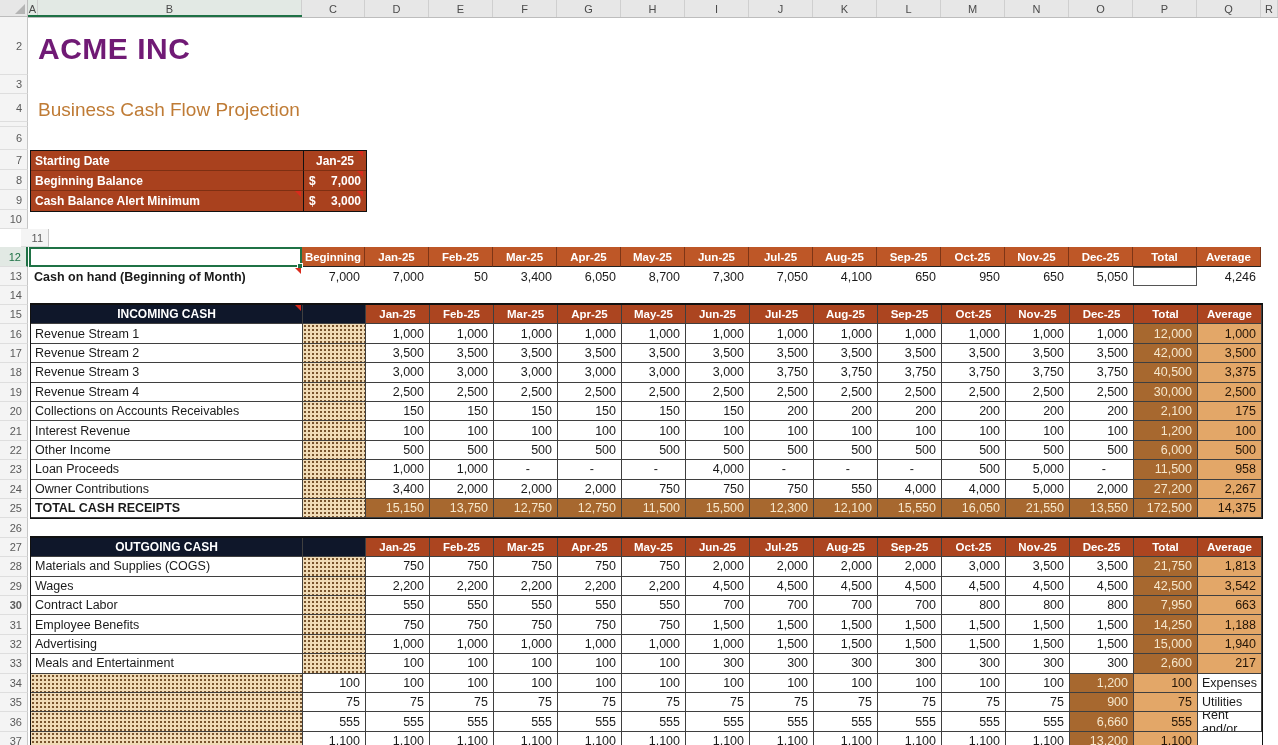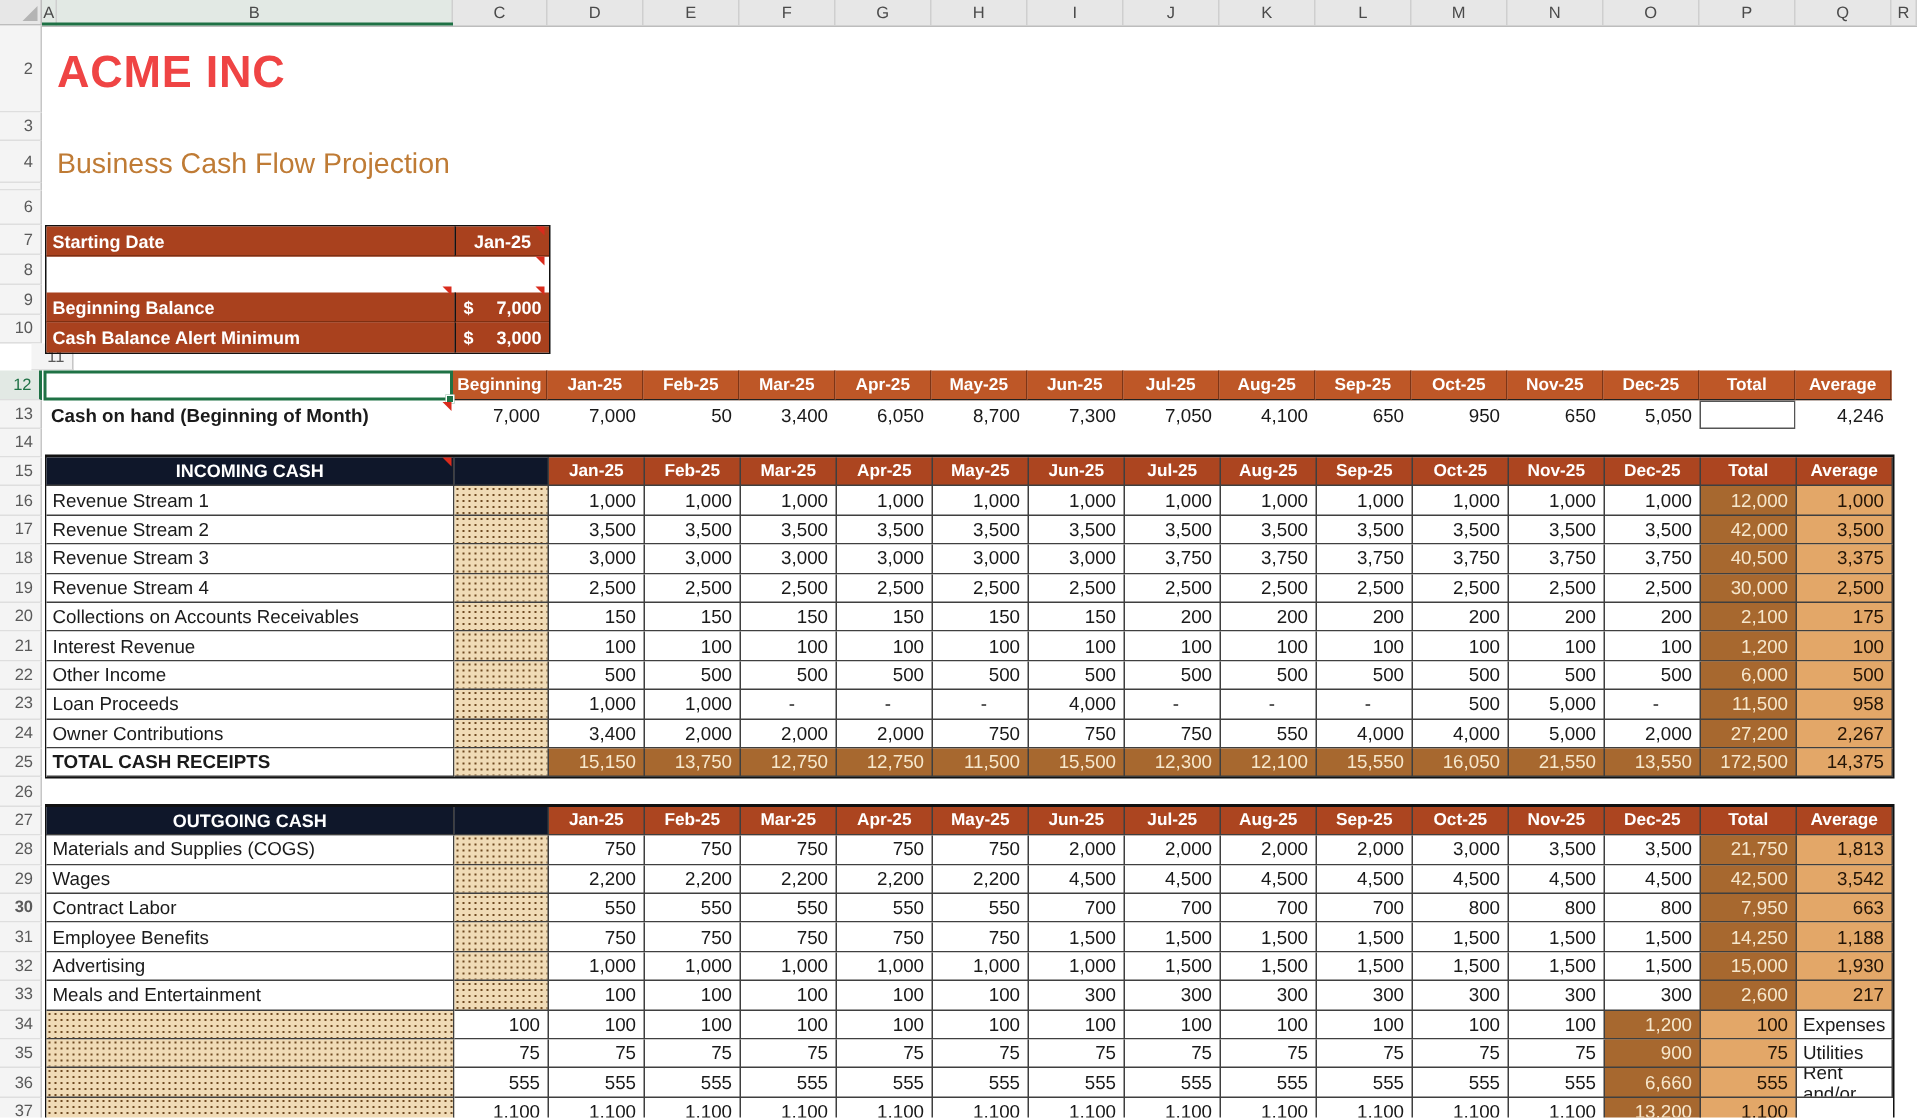--- a/index.html
+++ b/index.html
@@ -14,21 +14,21 @@
   #corner{left:0;top:0;width:28px;height:17px;background:#E7E7E7;border-right:1px solid #BDBDBD;border-bottom:1px solid #BDBDBD;box-sizing:border-box;}
   #corner .tri{position:absolute;right:2px;bottom:2px;width:0;height:0;border-style:solid;
       border-width:0 0 10px 10px;border-color:transparent transparent #B4B4B4 transparent;}
   #gutter{left:0;top:17px;width:28px;}
   .rh{position:absolute;left:0;width:28px;display:flex;align-items:center;justify-content:flex-end;
       padding-right:5px;box-sizing:border-box;font-size:11px;color:#5a5a5a;background:#F4F4F4;
       border-right:1px solid #C6C6C6;border-bottom:1px solid #DEDEDE;}
   .rhsel{background:#E2E9E4;border-right:2px solid #1E7145;color:#1E7145;}
   #greenline{left:28px;top:15px;width:274px;height:2px;background:#1E7145;z-index:3;}
   
-  #title{left:38px;top:32px;font-size:30px;font-weight:bold;color:#ef4444;letter-spacing:0.5px;}
+  #title{left:38px;top:32px;font-size:30px;font-weight:bold;color:#701a75;letter-spacing:0.5px;}
   #subtitle{left:38px;top:99px;font-size:19px;color:#BF7B35;}
   
   .c{box-sizing:border-box;display:flex;align-items:center;overflow:hidden;font-size:12.5px;color:#1a1a1a;
      border-right:1px solid #3f3f3f;border-bottom:1px solid #3f3f3f;background:#fff;}
   .num{justify-content:flex-end;padding-right:5px;}
   .lbl{padding-left:4px;}
   .bold{font-weight:bold;}
   .dash{padding-right:27px;}
   .hdr{background:#0f172a;color:#fff;font-weight:bold;justify-content:center;font-size:12px;}
   .mhdr{background:#AC4520;color:#fff;font-weight:bold;justify-content:center;font-size:11.5px;}
@@ -123,21 +123,21 @@
 <div class="abs" id="greenline"></div>
 
 <div class="abs" id="title">ACME INC</div>
 <div class="abs" id="subtitle">Business Cash Flow Projection</div>
 
 <div class="abs" id="infotbl">
   <div style="display:flex;align-items:center;">
     <div class="inf lbl" style="width:272px;">Starting Date</div>
     <div class="inf infv" style="width:63px;">Jan-25</div>
   </div>
-  <div style="display:flex;margin-top:24px;">
+  <div style="display:flex;">
     <div class="inf lbl" style="width:272px;">Beginning Balance</div>
     <div class="inf infv acc" style="width:63px;">
         <span>$</span>
         <span>7,000</span>
       </div>
   </div>
   <div style="display:flex;">
     <div class="inf lbl" style="width:272px;border-bottom:none;">Cash Balance Alert Minimum</div>
     <div class="inf infv acc" style="width:63px;border-bottom:none;">
         <span>$</span>
@@ -452,21 +452,21 @@
     <div class="c num">1,000</div>
     <div class="c num">1,000</div>
     <div class="c num">1,000</div>
     <div class="c num">1,500</div>
     <div class="c num">1,500</div>
     <div class="c num">1,500</div>
     <div class="c num">1,500</div>
     <div class="c num">1,500</div>
     <div class="c num">1,500</div>
     <div class="c num tot">15,000</div>
-    <div class="c num avg">1,930</div>
+    <div class="c num avg">1,940</div>
     <div class="c lbl">Meals and Entertainment</div>
     <div class="c pat"></div>
     <div class="c num">100</div>
     <div class="c num">100</div>
     <div class="c num">100</div>
     <div class="c num">100</div>
     <div class="c num">100</div>
     <div class="c num">300</div>
     <div class="c num">300</div>
     <div class="c num">300</div>

